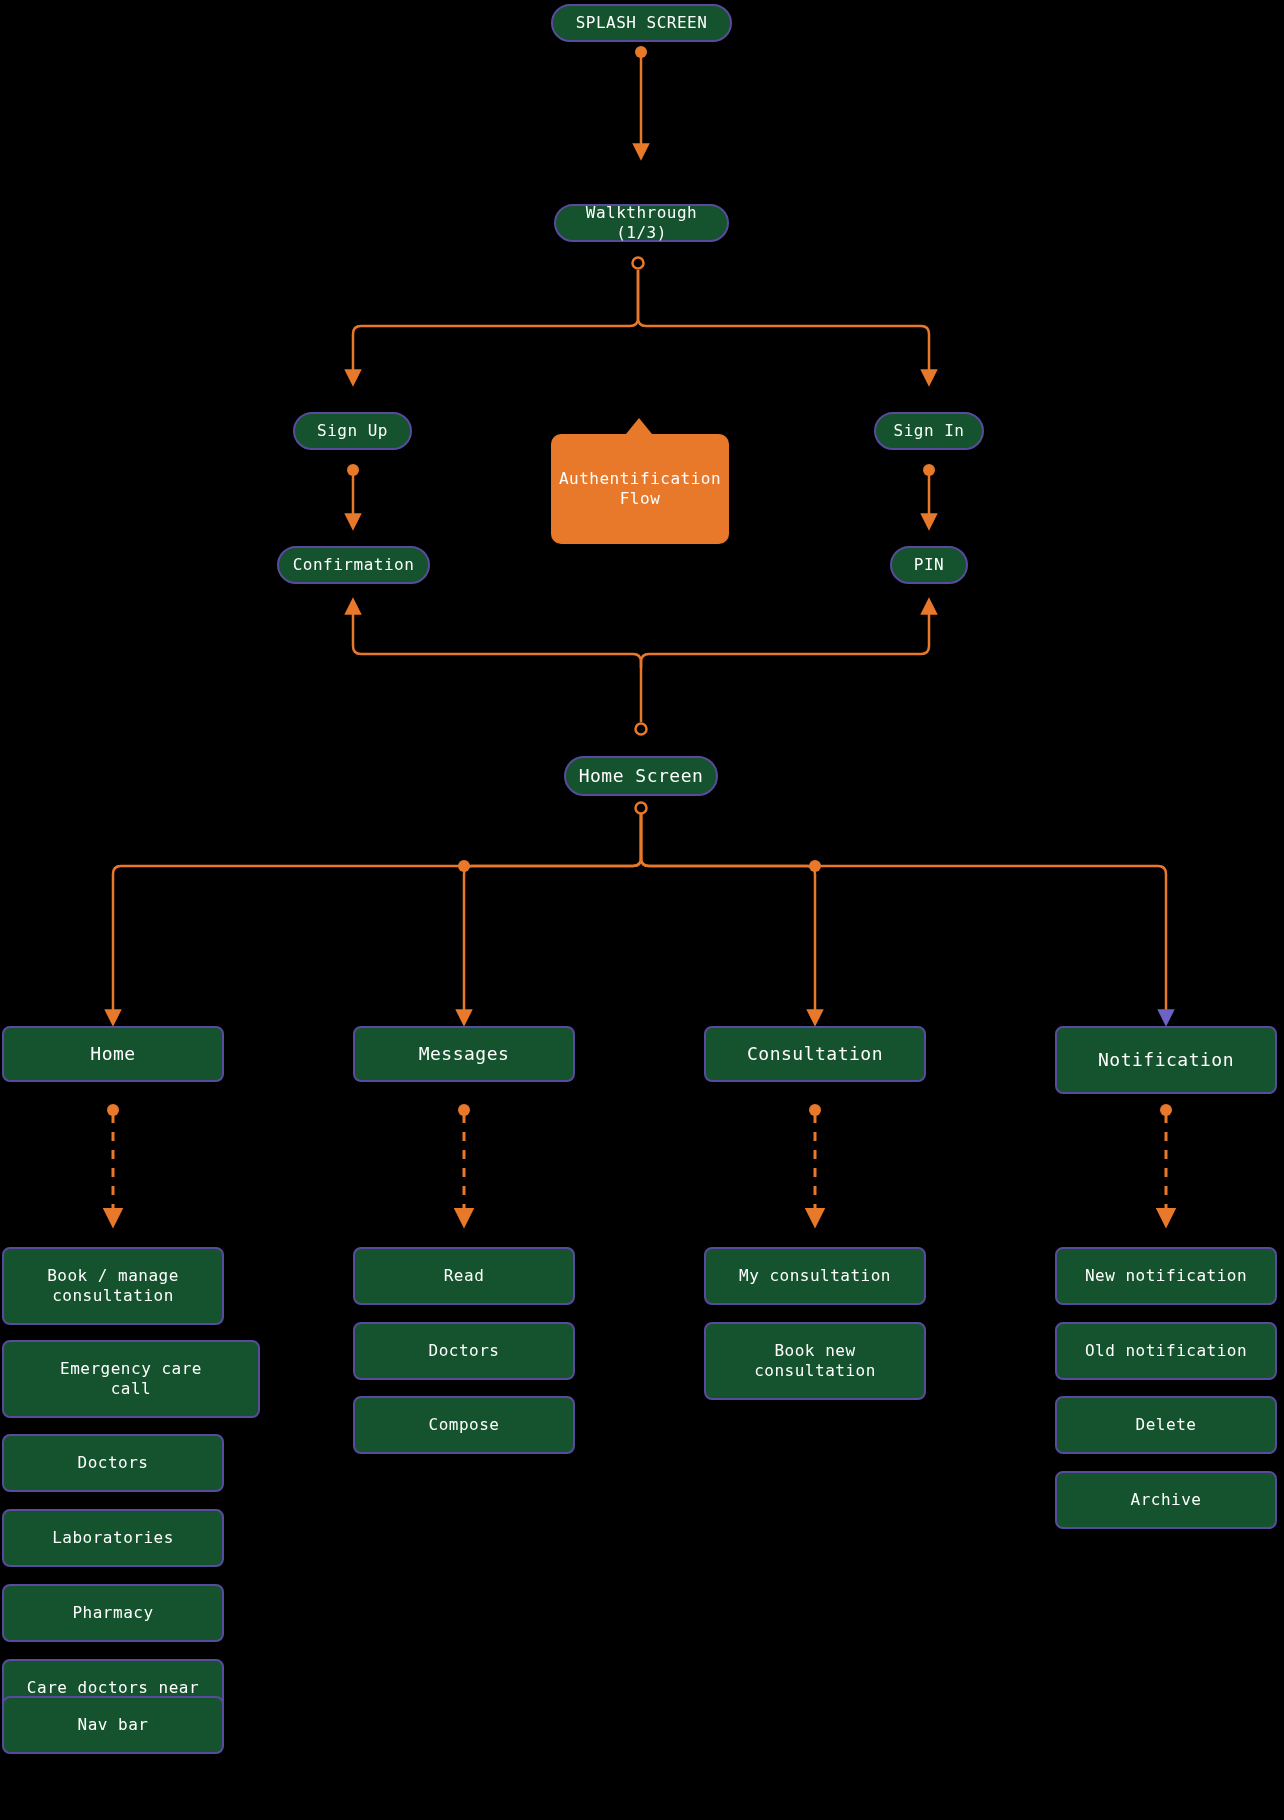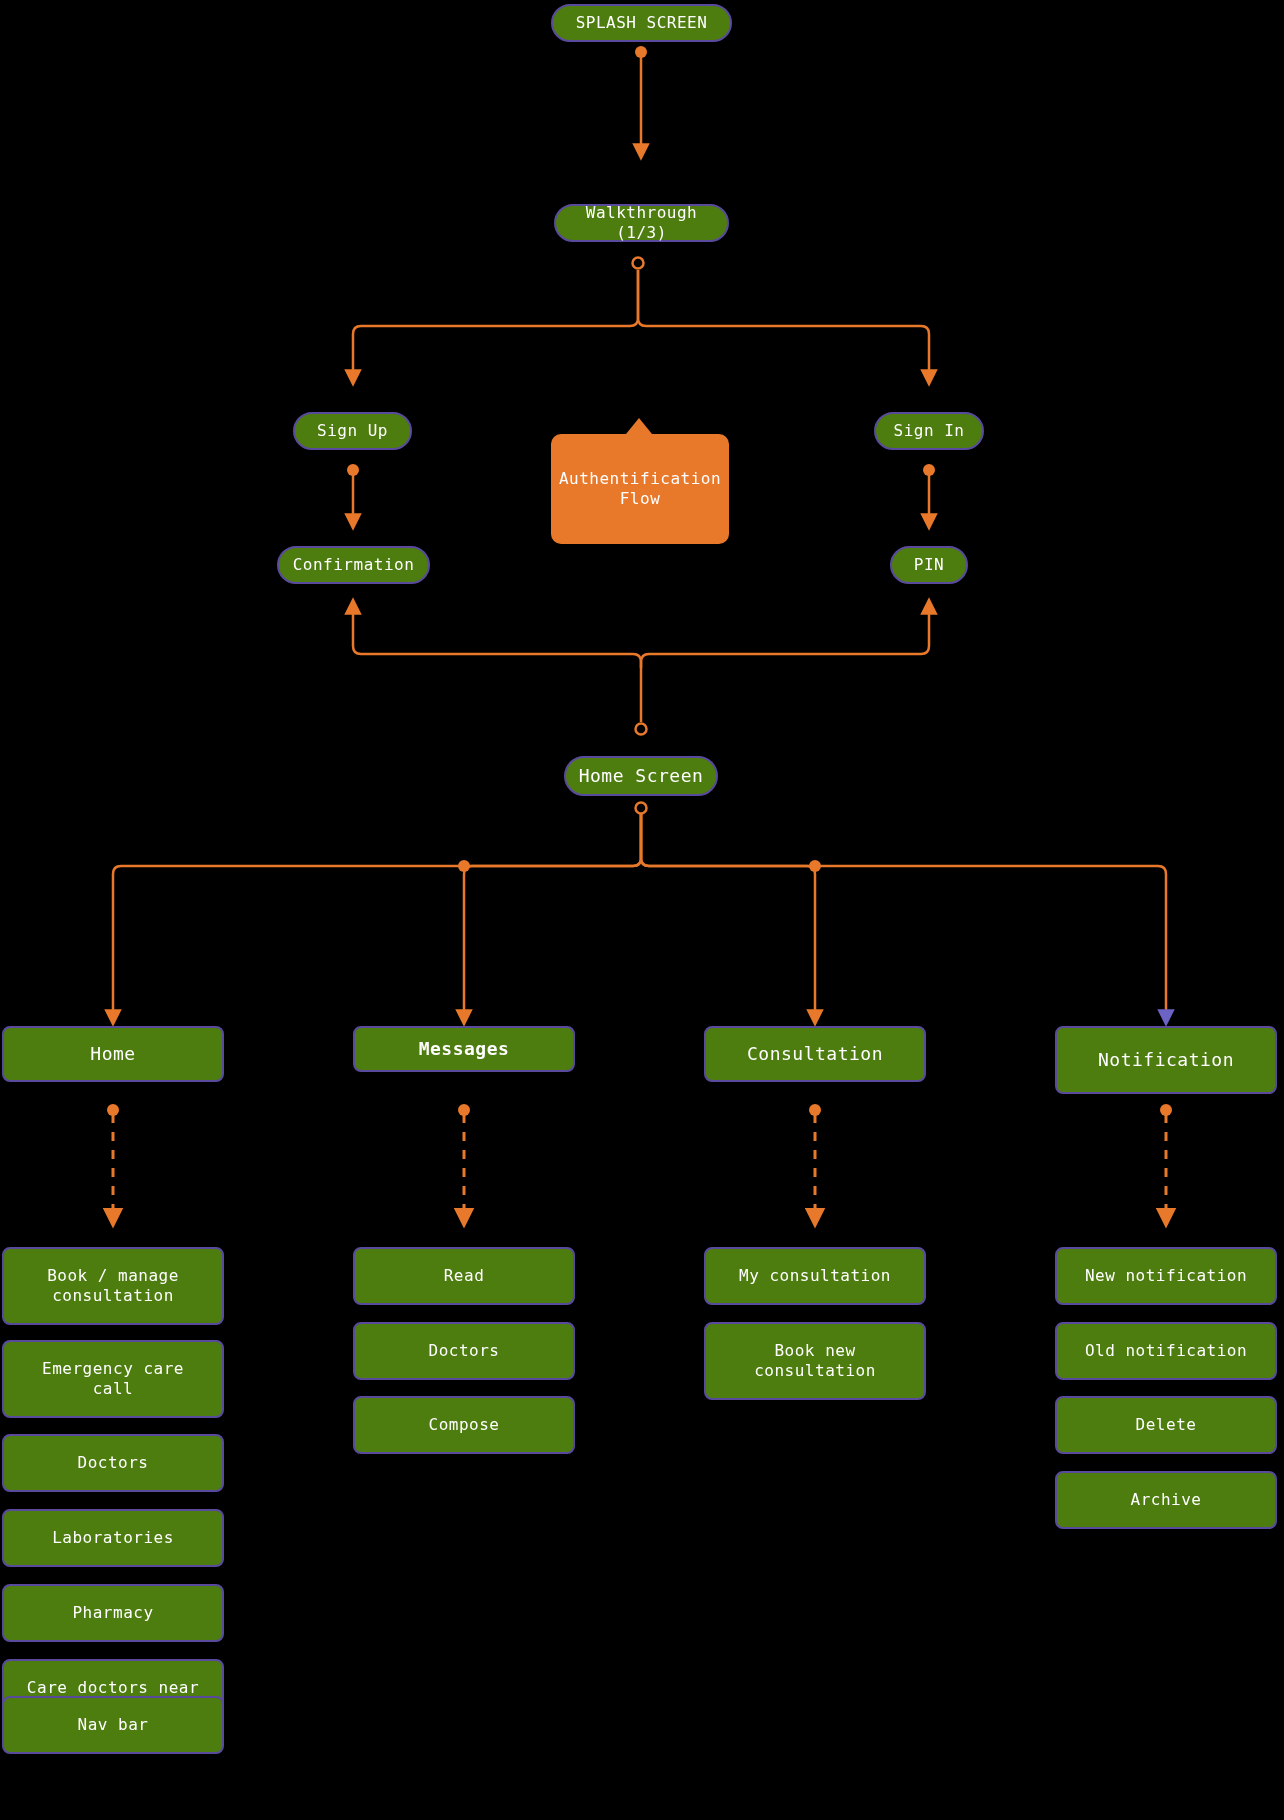--- a/index.html
+++ b/index.html
@@ -23,21 +23,21 @@
   svg.edges {
     position: absolute;
     left: 0; top: 0;
     width: 1284px;
     height: 1820px;
     pointer-events: none;
   }
   .node {
     position: absolute;
     box-sizing: border-box;
-    background: #4d7c0f;
+    background: #14532d;
     border: 2px solid #5A4A9E;
     color: #FFFFFF;
     display: flex;
     align-items: center;
     justify-content: center;
     text-align: center;
     line-height: 1.22;
     letter-spacing: 0.5px;
     white-space: pre-line;
   }
@@ -127,27 +127,27 @@
 
   <div class="node pill fs-16" style="left:890px; top:546px; width:78px; height:38px;">PIN</div>
 
   <div class="note-tab" style="left:626px; top:418px;"></div>
   <div class="node note fs-16" style="left:551px; top:434px; width:178px; height:110px;">Authentification
 Flow</div>
 
   <div class="node pill fs-17" style="left:564px; top:756px; width:154px; height:40px;">Home Screen</div>
 
   <div class="node rect fs-17" style="left:2px; top:1026px; width:222px; height:56px;">Home</div>
-  <div class="node rect fs-17" style="left:353px; top:1026px; width:222px; height:46px;font-weight:bold;">Messages</div>
+  <div class="node rect fs-17" style="left:353px; top:1026px; width:222px; height:56px;">Messages</div>
   <div class="node rect fs-17" style="left:704px; top:1026px; width:222px; height:56px;">Consultation</div>
   <div class="node rect fs-17" style="left:1055px; top:1026px; width:222px; height:68px;">Notification</div>
 
   <div class="node rect fs-16" style="left:2px; top:1247px; width:222px; height:78px;">Book / manage
 consultation</div>
-  <div class="node rect fs-16" style="left:2px; top:1340px; width:222px; height:78px;">Emergency care
+  <div class="node rect fs-16" style="left:2px; top:1340px; width:258px; height:78px;">Emergency care
 call</div>
   <div class="node rect fs-16" style="left:2px; top:1434px; width:222px; height:58px;">Doctors</div>
   <div class="node rect fs-16" style="left:2px; top:1509px; width:222px; height:58px;">Laboratories</div>
   <div class="node rect fs-16" style="left:2px; top:1584px; width:222px; height:58px;">Pharmacy</div>
   <div class="node rect fs-16" style="left:2px; top:1659px; width:222px; height:78px;">Care doctors near
 you</div>
   <div class="node rect fs-16" style="left:2px; top:1696px; width:222px; height:58px;">Nav bar</div>
 
   <div class="node rect fs-16" style="left:353px; top:1247px; width:222px; height:58px;">Read</div>
   <div class="node rect fs-16" style="left:353px; top:1322px; width:222px; height:58px;">Doctors</div>

